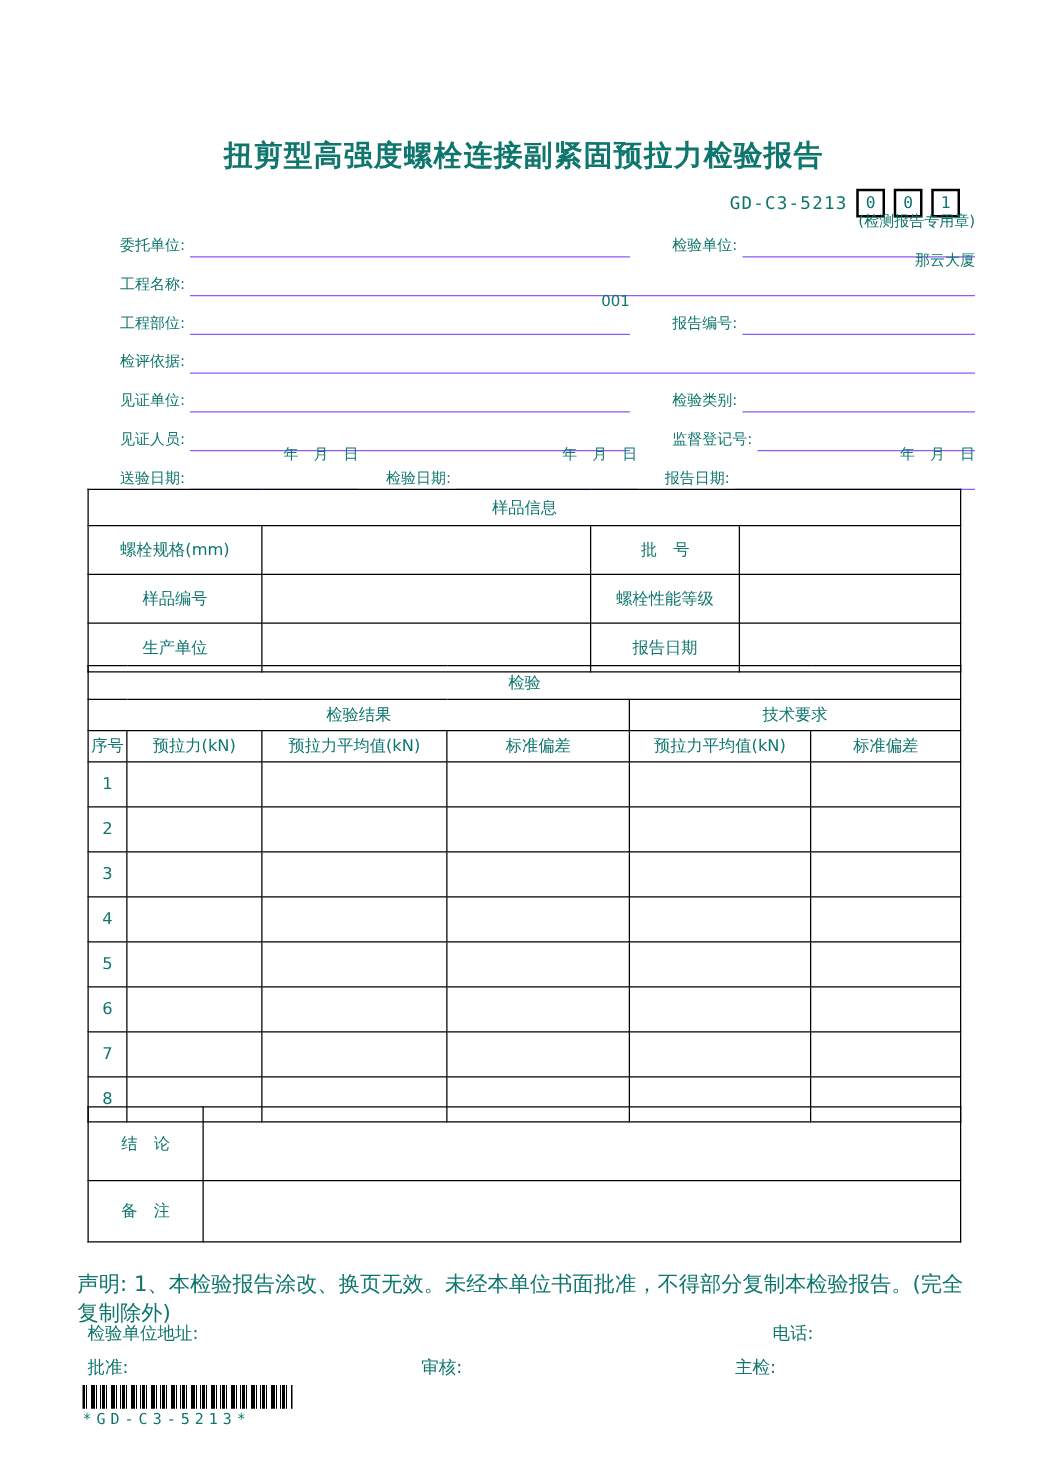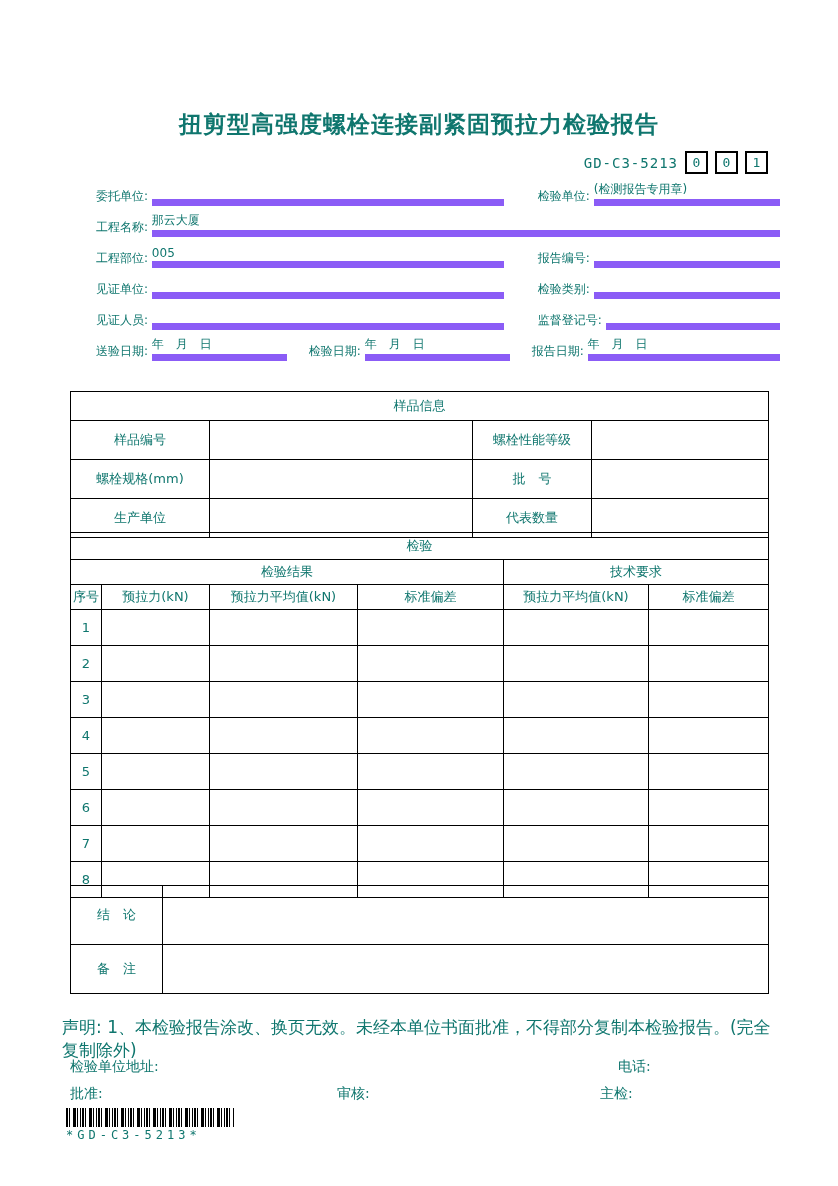--- a/index.html
+++ b/index.html
@@ -24,22 +24,22 @@
     width:19px; height:19px; border:2px solid #000;
     display:flex; align-items:center; justify-content:center;
     font-size:13px; font-family:"DejaVu Sans Mono","Liberation Mono",monospace;
   }
 
   
   .fields { position:absolute; top:150px; left:82px; width:698px; font-size:12px; }
   .frow { display:flex; align-items:flex-end; height:31px; }
   .flabel { white-space:pre; padding:0 0 1px 14px; flex:none; }
   .fline {
-    border-bottom:7px solid #8b5cf6; text-align:left;
-    padding-bottom:1px; white-space:pre; min-height:18px; box-sizing:border-box;
+    border-bottom:1px solid #8b5cf6; text-align:right;
+    padding-bottom:19px; white-space:pre; min-height:18px; box-sizing:border-box;
   }
   .w352 { width:352px; flex:none; }
   .w135 { width:135px; flex:none; }
   .w145 { width:145px; flex:none; }
   .grow { flex:1 1 auto; }
   .gap20 { width:20px; flex:none; }
   .gap8  { width:8px;  flex:none; }
 
   
   table.tbl {
@@ -55,21 +55,21 @@
   td.left { text-align:left; padding-left:8px; }
 
   
   .statement { position:absolute; top:991px; left:62px; width:714px; font-size:17px; }
   .statement .s1 { margin:0 0 10px 0; }
   .statement .s2 { margin:0; padding-left:42px; }
   .addr-row   { position:absolute; top:1033px; left:70px; width:698px; font-size:14px; }
   .addr-row .phone { position:absolute; left:548px; top:0;text-align:right; }
   .sign-row   { position:absolute; top:1060px; left:70px; width:698px; font-size:14px; }
   .sign-row .review { position:absolute; left:267px; top:0; }
-  .sign-row .chief  { position:absolute; left:530px; top:0; }
+  .sign-row .chief  { position:absolute; left:518px; top:0; }
 
   
   .barcode { position:absolute; top:1083px; left:66px; width:168px; }
   .barcode-bars {
     width:168px; height:19px;
     background:repeating-linear-gradient(90deg,
       #000 0px,#000 2px,#fff 2px,#fff 3px,
       #000 3px,#000 4px,#fff 4px,#fff 7px,
       #000 7px,#000 10px,#fff 10px,#fff 11px,
       #000 11px,#000 12px,#fff 12px,#fff 14px,
@@ -104,26 +104,30 @@
       <span class="fline grow">(检测报告专用章)</span>
     </div>
 
     <div class="frow">
       <span class="flabel">工程名称: </span>
       <span class="fline grow">那云大厦</span>
     </div>
 
     <div class="frow">
       <span class="flabel">工程部位: </span>
-      <span class="fline w352">005</span>
+      <span class="fline w352">001</span>
       <span class="gap20"></span>
       <span class="flabel">报告编号: </span>
       <span class="fline grow"></span>
     </div>
 
+    <div class="frow">
+      <span class="flabel">检评依据: </span>
+      <span class="fline grow"></span>
+    </div>
 
     <div class="frow">
       <span class="flabel">见证单位: </span>
       <span class="fline w352"></span>
       <span class="gap20"></span>
       <span class="flabel">检验类别: </span>
       <span class="fline grow"></span>
     </div>
 
     <div class="frow">
@@ -151,35 +155,35 @@
         <col style="width:139px">
         <col style="width:263px">
         <col style="width:119px">
         <col style="width:177px">
       </colgroup>
     <tbody>
         <tr>
       <td colspan="4" class="h28">样品信息</td>
     </tr>
     <tr>
+      <td class="h38">螺栓规格(mm)</td>
+      <td></td>
+      <td>批　号</td>
+      <td></td>
+    </tr>
+    <tr>
       <td class="h38">样品编号</td>
       <td></td>
       <td>螺栓性能等级</td>
       <td></td>
     </tr>
     <tr>
-      <td class="h38">螺栓规格(mm)</td>
-      <td></td>
-      <td>批　号</td>
-      <td></td>
-    </tr>
-    <tr>
       <td class="h38">生产单位</td>
       <td></td>
-      <td>代表数量</td>
+      <td>报告日期</td>
       <td></td>
     </tr>
   </tbody>
     </table>
 
   <table class="tbl" style="top:507px;">
     <colgroup>
         <col style="width:31px">
         <col style="width:108px">
         <col style="width:148px">

